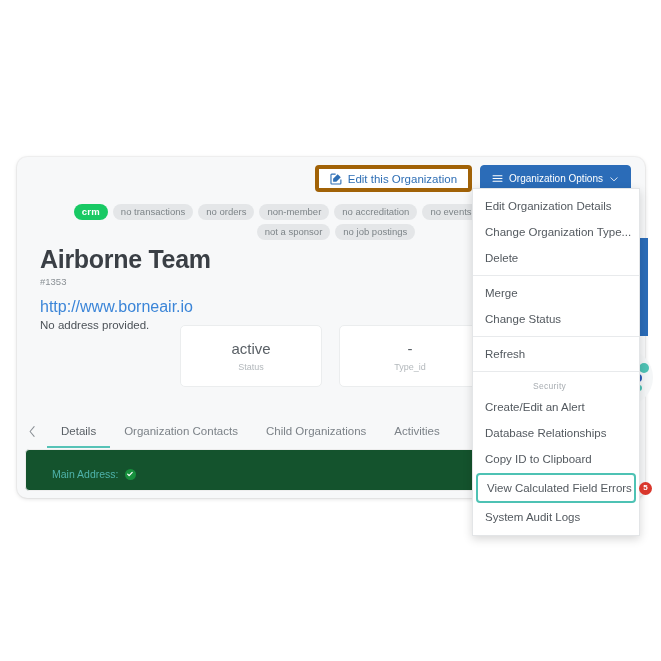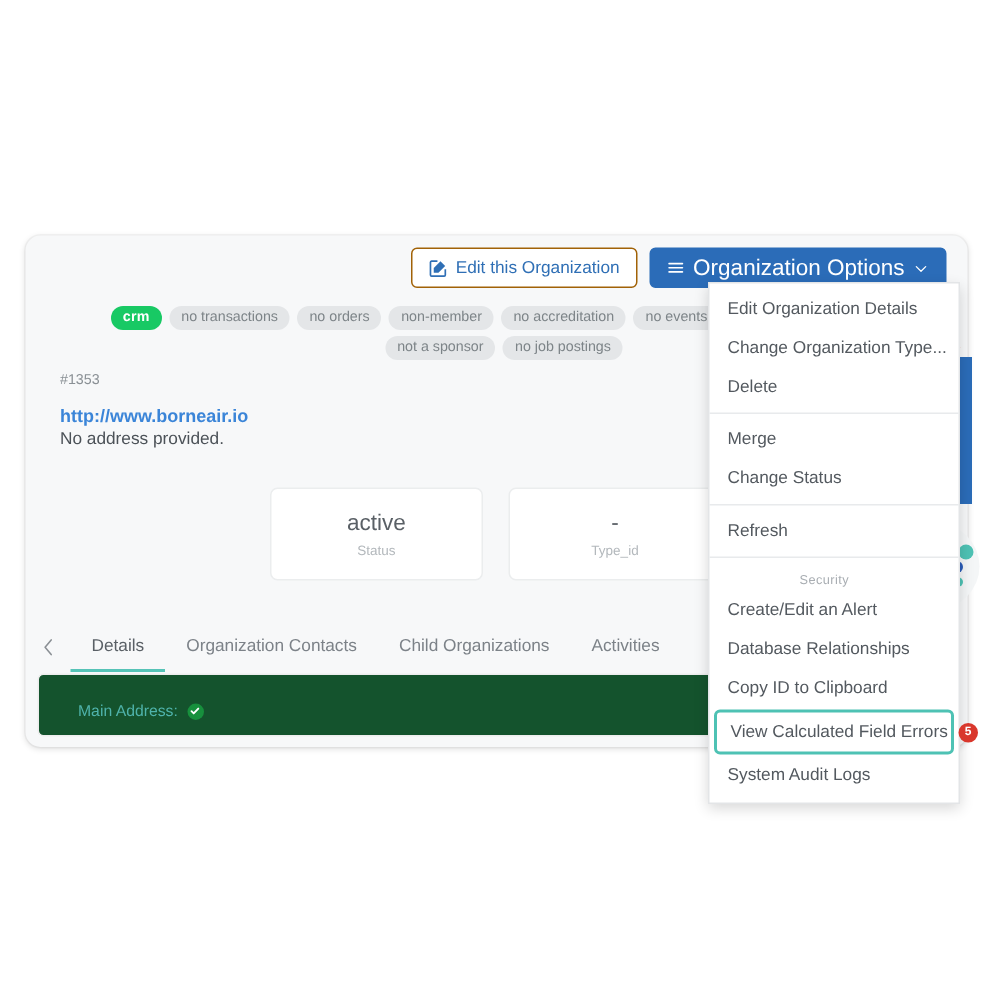--- a/index.html
+++ b/index.html
@@ -42,40 +42,40 @@
     align-items: center;
     gap: 8px;
     z-index: 40;
   }
   .btn-edit {
     display: flex;
     align-items: center;
     gap: 6px;
     height: 27px;
     padding: 0 11px;
-    border: 1px solid #a16207;
+    border: 4px solid #a16207;
     border-radius: 4px;
     background: #ffffff;
     color: #2f6fb5;
     font-size: 11.5px;
     white-space: nowrap;
     cursor: pointer;
     box-sizing: border-box;
   }
   .btn-opts {
     display: flex;
     align-items: center;
     gap: 6px;
     height: 27px;
     padding: 0 11px;
     border: 1px solid #2b6cb8;
     border-radius: 4px;
     background: #2b6cb8;
     color: #ffffff;
-    font-size: 15px;
+    font-size: 10px;
     white-space: nowrap;
     cursor: pointer;
     box-sizing: border-box;
   }
   .ic { display:inline-flex; align-items:center; justify-content:center; }
   .ic svg { display:block; }
 
   
   .tags {
     position: absolute;
@@ -114,25 +114,24 @@
     font-weight: bold;
     color: #3a3f45;
     letter-spacing: -0.3px;
     line-height: 28px;
     margin: 0;
   }
   .org-id { font-size: 9.5px; color: #8a9095; margin-top: 3px; }
   .org-url {
     display: block;
     margin-top: 11px;
-    font-size: 12px;
+    font-size: 16px;
     color: #3b85d8;
     text-decoration: none;
     cursor: pointer;
-    font-weight: bold;
   }
   .org-addr { font-size: 11.5px; color: #4c5258; margin-top: 3px; }
 
   
   .stats { position:absolute; left:163px; top:168px; display:flex; gap:17px; z-index:3; }
   .stat {
     width: 142px;
     height: 62px;
     background: #ffffff;
     border: 1px solid #ebedee;
@@ -347,20 +346,21 @@
       <span class="tag">non-member</span>
       <span class="tag">no accreditation</span>
       <span class="tag">no events</span>
       <span class="tag">no certifications</span>
       <span class="tag">no</span>
       <span class="tag">not a sponsor</span>
       <span class="tag">no job postings</span>
     </div>
 
     <div class="head-block">
+      <div class="org-title">Airborne Team</div>
       <div class="org-id">#1353</div>
       <a class="org-url">http://www.borneair.io</a>
       <div class="org-addr">No address provided.</div>
     </div>
 
     <div class="stats">
       <div class="stat">
         <div class="stat-val">active</div>
         <div class="stat-lbl">Status</div>
       </div>

